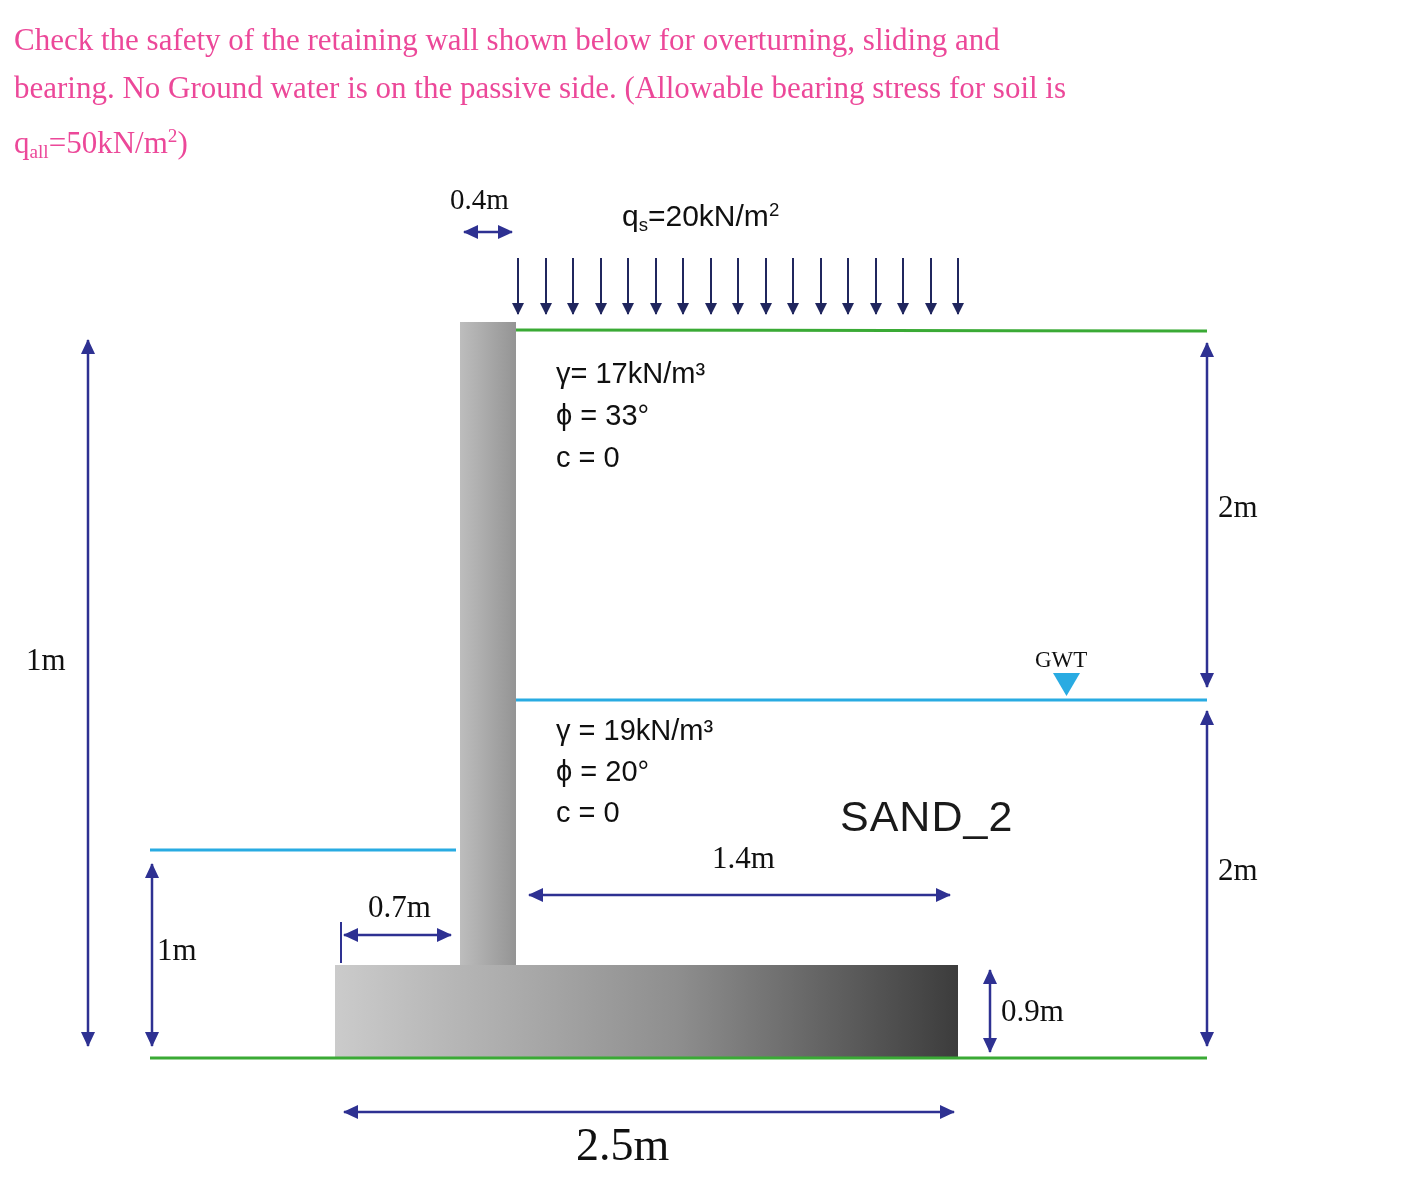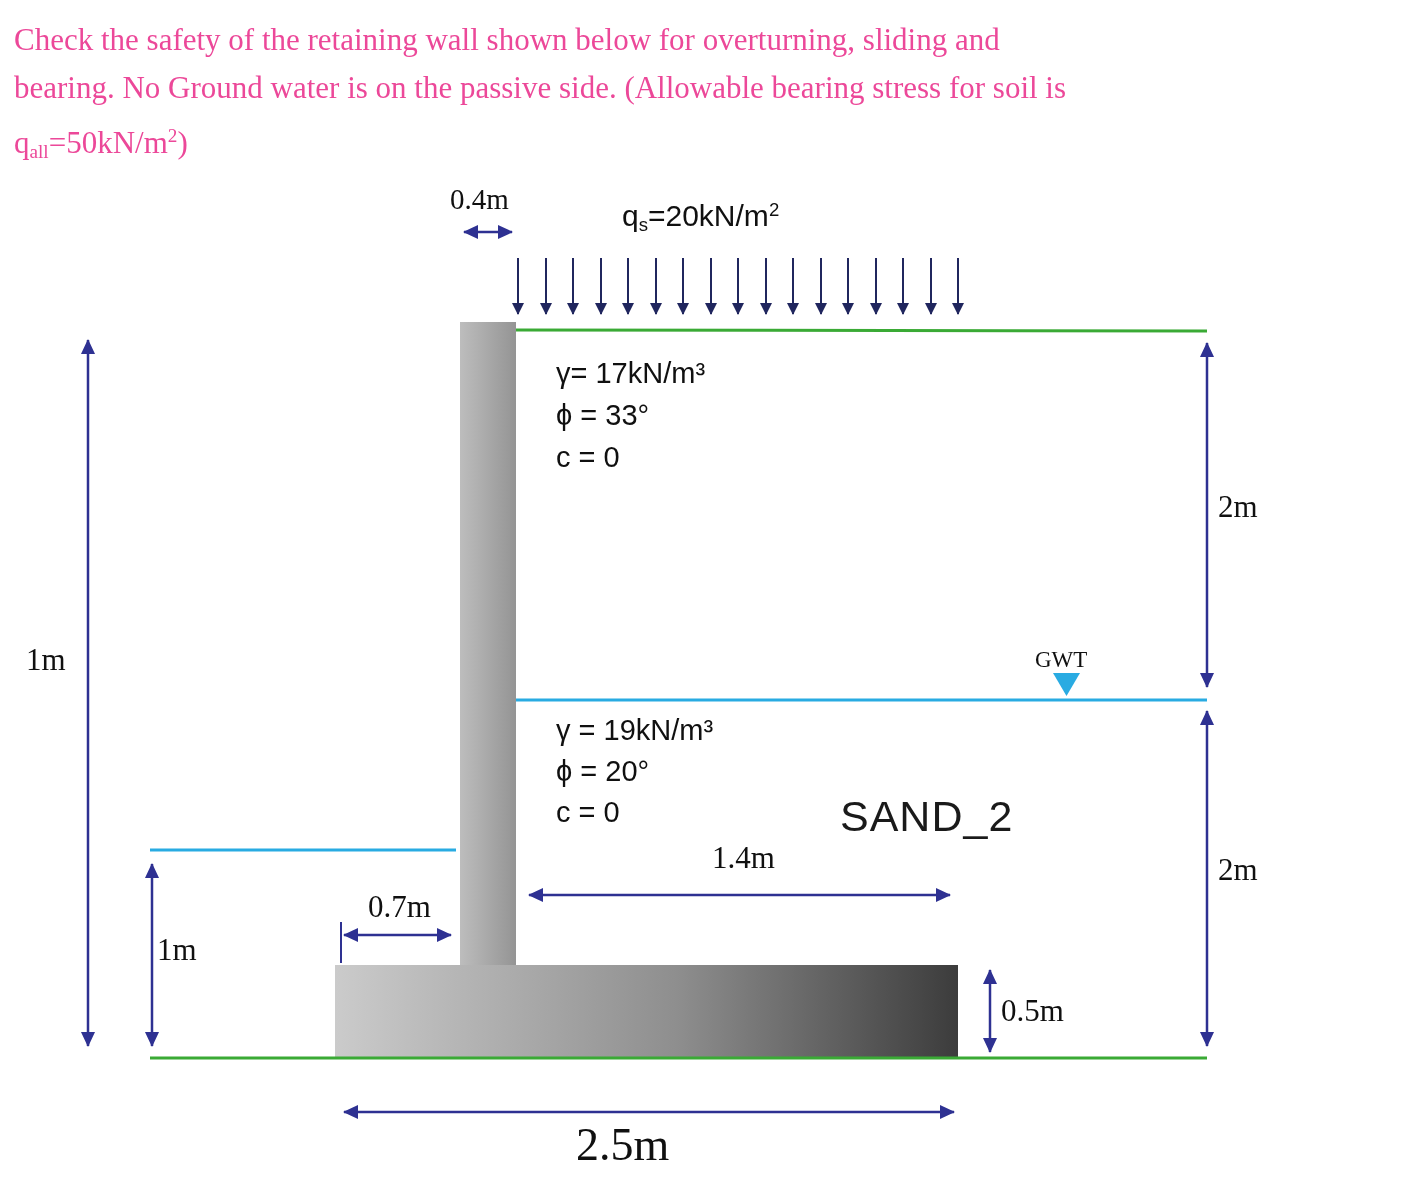--- a/index.html
+++ b/index.html
@@ -122,17 +122,17 @@
   <div class="lbl sans sandname" style="left:840px;top:792px;">SAND_2</div>
 
   <div class="lbl serif" style="left:712px;top:840px;font-size:31px;">1.4m</div>
 
   <div class="lbl serif" style="left:1218px;top:852px;font-size:31px;">2m</div>
 
   <div class="lbl serif" style="left:368px;top:889px;font-size:31px;">0.7m</div>
 
   <div class="lbl serif" style="left:157px;top:932px;font-size:31px;">1m</div>
 
-  <div class="lbl serif" style="left:1001px;top:993px;font-size:31px;">0.5m</div>
+  <div class="lbl serif" style="left:1001px;top:993px;font-size:31px;">0.9m</div>
 
   <div class="lbl serif" style="left:576px;top:1118px;font-size:46px;">2.5m</div>
 
 </div>
 
 </body></html>

